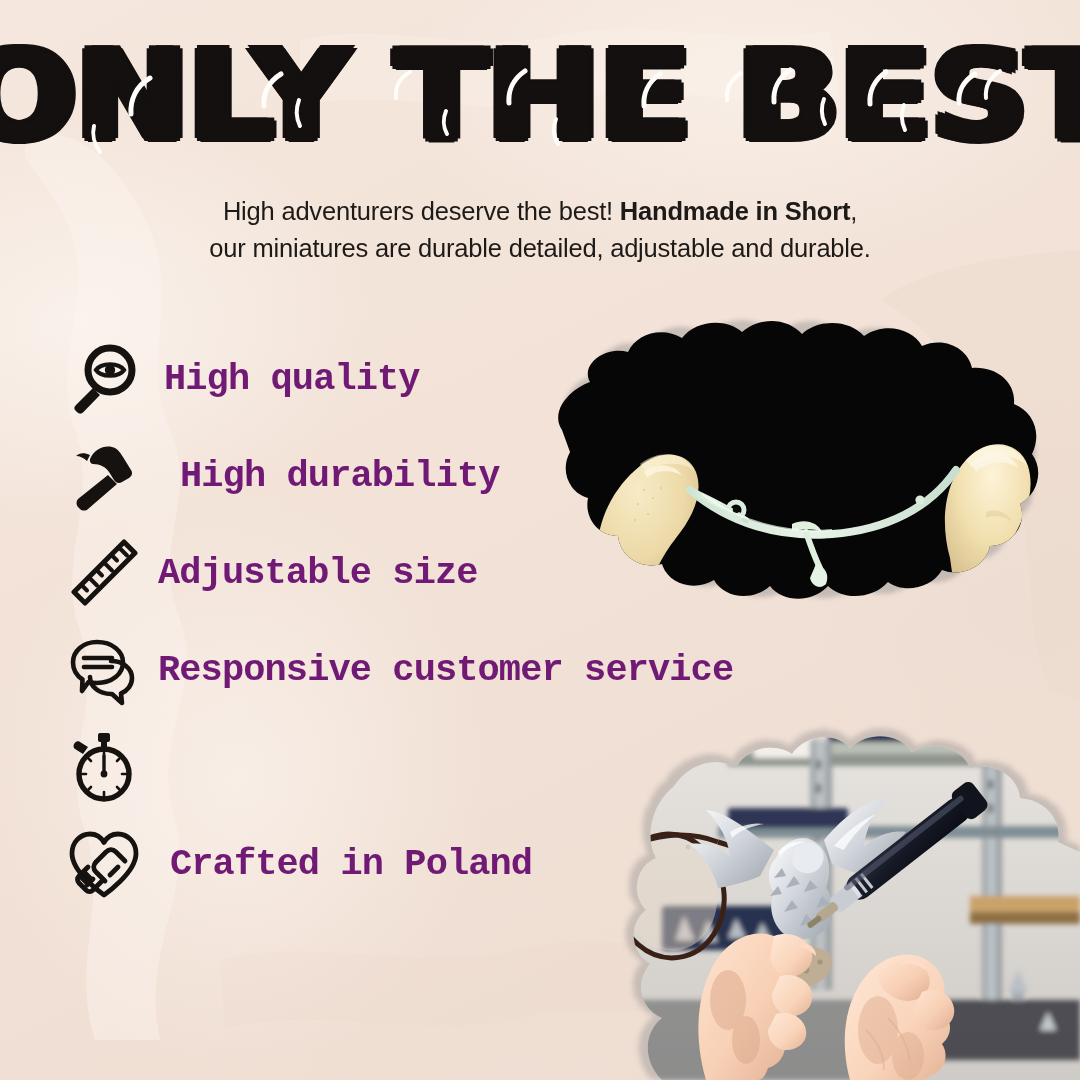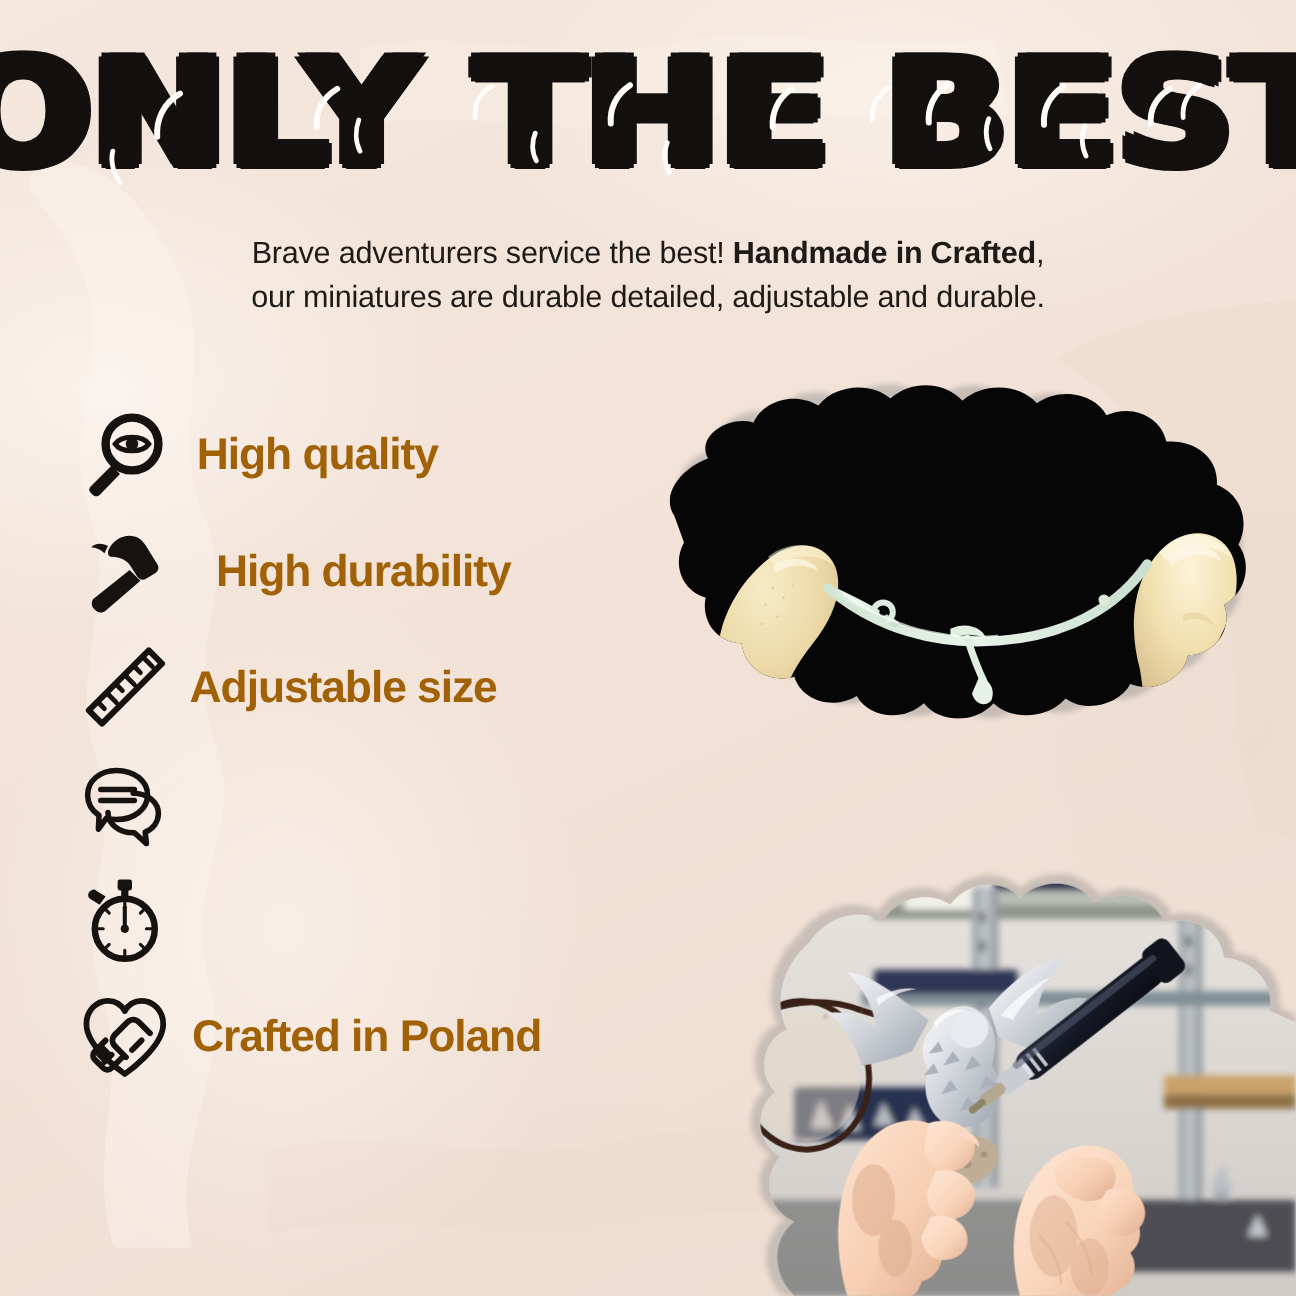--- a/index.html
+++ b/index.html
@@ -75,35 +75,35 @@
   .feature-row{
     display:flex; align-items:center;
     height:97px;
   }
   .feature-icon{
     width:84px; min-width:84px; height:84px;
     display:flex; align-items:center; justify-content:center;
   }
   .feature-icon svg{ display:block; }
   .feature-label{
-    font-family:Liberation Sans, sans-serif;
+    font-family:Liberation Mono, monospace;
     font-weight:700;
     font-size:37px;
     letter-spacing:-.9px;
-    color:#a16207;
+    color:#701a75;
     white-space:nowrap;
     margin-left:12px;
   }
   
   .feature-row:nth-child(1) .feature-label{ margin-left:18px; }
   .feature-row:nth-child(2) .feature-label{ margin-left:34px; }
   .feature-row:nth-child(3) .feature-label{ }
   .feature-row:nth-child(4) .feature-label{ margin-left:12px; }
   .feature-row:nth-child(5) .feature-label{ margin-left:14px; }
-  .feature-row:nth-child(6) .feature-label{ margin-left:14px; }
+  .feature-row:nth-child(6) .feature-label{ margin-left:24px; }
 
   
   .photo{
     position:absolute;
     overflow:hidden;
   }
   #photo-flex{
     top:312px; left:520px; width:560px; height:320px;
   }
   #photo-workshop{
@@ -151,21 +151,21 @@
       <path name="gloss" d="M825,90 C821,82 821,72 824,65" stroke-width="4"></path>
       <path d="M886,38 C874,46 869,58 870,70"></path>
       <path d="M905,96 C901,88 901,78 904,71" stroke-width="4"></path>
       <path d="M975,40 C963,47 958,58 959,69"></path>
       <path d="M1000,37 C989,44 985,54 986,64" stroke-width="4"></path>
     </g>
   </svg>
 </div>
 
 <div id="subtitle">
-  <div><span>Brave adventurers service the best! </span><b>Handmade in Crafted</b><span>,</span></div>
+  <div><span>High adventurers deserve the best! </span><b>Handmade in Short</b><span>,</span></div>
   <div>our miniatures are durable detailed, adjustable and durable.</div>
 </div>
 
 <div id="feature-list">
 
   <div class="feature-row">
     <span class="feature-icon">
       <svg width="74" height="74" viewBox="0 0 74 74">
         <g fill="#15120f">
           <path d="M8,68 L10.5,70.5 C12,72 14.5,72 16,70.5 L33,53 L26,46 L9,63 C7.3,64.6 6.8,66.6 8,68 Z"></path>
@@ -223,20 +223,21 @@
                    L55,70 L45,61 C44.7,61 44.3,61 44,61 C32,61 23,53.5 23,44"></path>
 
           <path d="M26,7 C41,7 52,16 52,27.5 C52,39 41,48 26,48
                    C23,48 20,47.6 17.5,47 L11,56 L11.5,44.5
                    C5.5,40.5 2,34.5 2,27.5 C2,16 12,7 26,7 Z" transform="translate(4,2)"></path>
           <line x1="17" y1="25" x2="45" y2="25"></line>
           <line x1="17" y1="34" x2="45" y2="34"></line>
         </g>
       </svg>
     </span>
+    <span class="feature-label">Responsive customer service</span>
   </div>
 
   <div class="feature-row">
     <span class="feature-icon">
       <svg width="74" height="74" viewBox="0 0 74 74">
         <g fill="#15120f">
           <rect x="31" y="3" width="12" height="9" rx="2"></rect>
           <rect x="34" y="10" width="6" height="7"></rect>
           <path d="M13,12 L21,17 L16,24 L8,19 C6,17.6 6,14.5 8,12.8 C10,11 12,11 13,12 Z"></path>
         </g>

